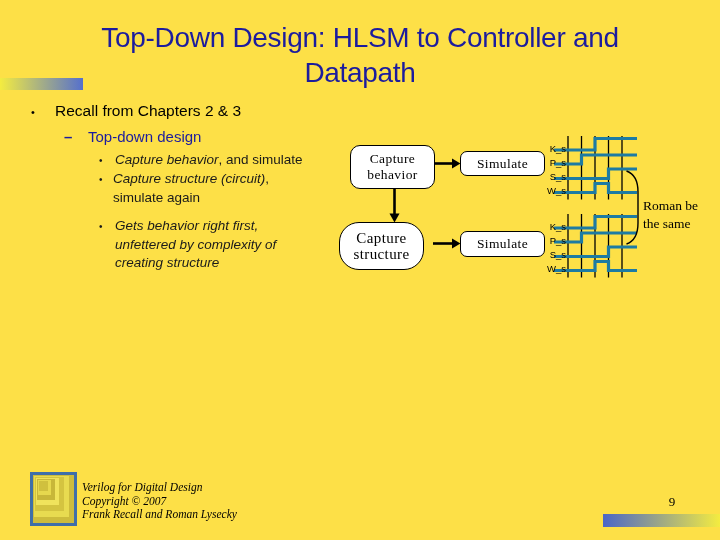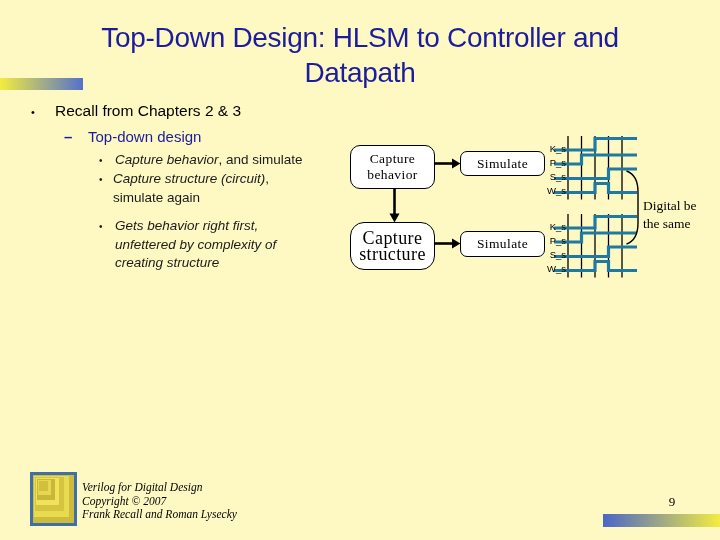--- a/index.html
+++ b/index.html
@@ -1,17 +1,17 @@
 <!DOCTYPE html>
 <html><head>
 <meta charset="utf-8">
 <style>
   html,body{margin:0;padding:0;background:#888;}
   #slide{
-    position:relative;width:720px;height:540px;background:#fef9c3;
+    position:relative;width:720px;height:540px;background:#fde047;
     font-family:"Liberation Sans",sans-serif;overflow:hidden;margin:0 auto;
   }
   .abs{position:absolute;}
 
   
   .title-block{top:20px;left:3px;width:714px;text-align:center;
     color:#1c1c9e;font-size:28px;line-height:35px;letter-spacing:-0.3px;}
   .accent-top{left:0;top:78px;width:83px;height:12px;
     background:linear-gradient(to right,#f4ec40,#5570cd);}
 
@@ -26,21 +26,21 @@
   .item1{left:115px;top:151px;width:245px;}
   .item2{left:113px;top:170px;width:245px;}
   .item3{left:115px;top:217px;width:190px;font-style:italic;}
   .it{font-style:italic;}
 
   
   .dbox{position:absolute;background:#fff;border:1.6px solid #000;
     display:flex;align-items:center;justify-content:center;text-align:center;
     font-family:"Liberation Serif",serif;color:#000;z-index:2;letter-spacing:0.4px;}
   #box-cb{left:350px;top:145px;width:83px;height:42px;border-radius:10px;font-size:13.5px;line-height:16px;}
-  #box-cs{left:350px;top:222px;width:83px;height:46px;border-radius:14px;font-size:18px;line-height:16px;}
+  #box-cs{left:339px;top:222px;width:83px;height:46px;border-radius:20px;font-size:15px;line-height:16px;}
   #box-sim1{left:460px;top:151px;width:83px;height:23px;border-radius:7px;font-size:13.5px;}
   #box-sim2{left:460px;top:231px;width:83px;height:24px;border-radius:7px;font-size:13.5px;}
 
   #diagram-svg{left:0;top:0;width:720px;height:540px;z-index:1;pointer-events:none;}
   .wave-trace{fill:none;stroke-width:3.2px;}
   .wave-grid{stroke:#000;stroke-width:1.3px;}
   .wave-label{font-family:"Liberation Sans",sans-serif;font-size:9.5px;fill:#000;}
 
   .annotation{left:643px;top:197px;font-family:"Liberation Serif",serif;
     font-size:13.5px;line-height:18px;color:#000;z-index:2;}
@@ -134,21 +134,21 @@
 
     <path d="M626.5 171 C635 174 638 181 638 192 L638 223 C638 234 635 241 626.5 244" fill="none" stroke="#000" stroke-width="1.4"></path>
   </svg>
 
   <div id="box-cb" class="dbox">Capture behavior</div>
   <div id="box-cs" class="dbox">Capture structure</div>
   <div id="box-sim1" class="dbox">Simulate</div>
   <div id="box-sim2" class="dbox">Simulate</div>
 
   <div class="abs annotation">
-    <div>Digital be</div>
+    <div>Roman be</div>
     <div>the same</div>
   </div>
 
   <div id="logo" class="abs">
     <div class="sq" style="left:3px;top:3px;width:41px;height:48px;background:#cdbc3c;"></div>
     <div class="sq" style="left:4px;top:4px;width:35px;height:41px;background:#e8db50;"></div>
     <div class="sq" style="left:5px;top:5px;width:29px;height:34px;background:#d4c440;"></div>
     <div class="sq" style="left:6px;top:6px;width:23px;height:27px;background:#f0e35c;"></div>
     <div class="sq" style="left:7px;top:7px;width:18px;height:21px;background:#c8b739;"></div>
     <div class="sq" style="left:8px;top:8px;width:13px;height:15px;background:#e6d84e;"></div>

